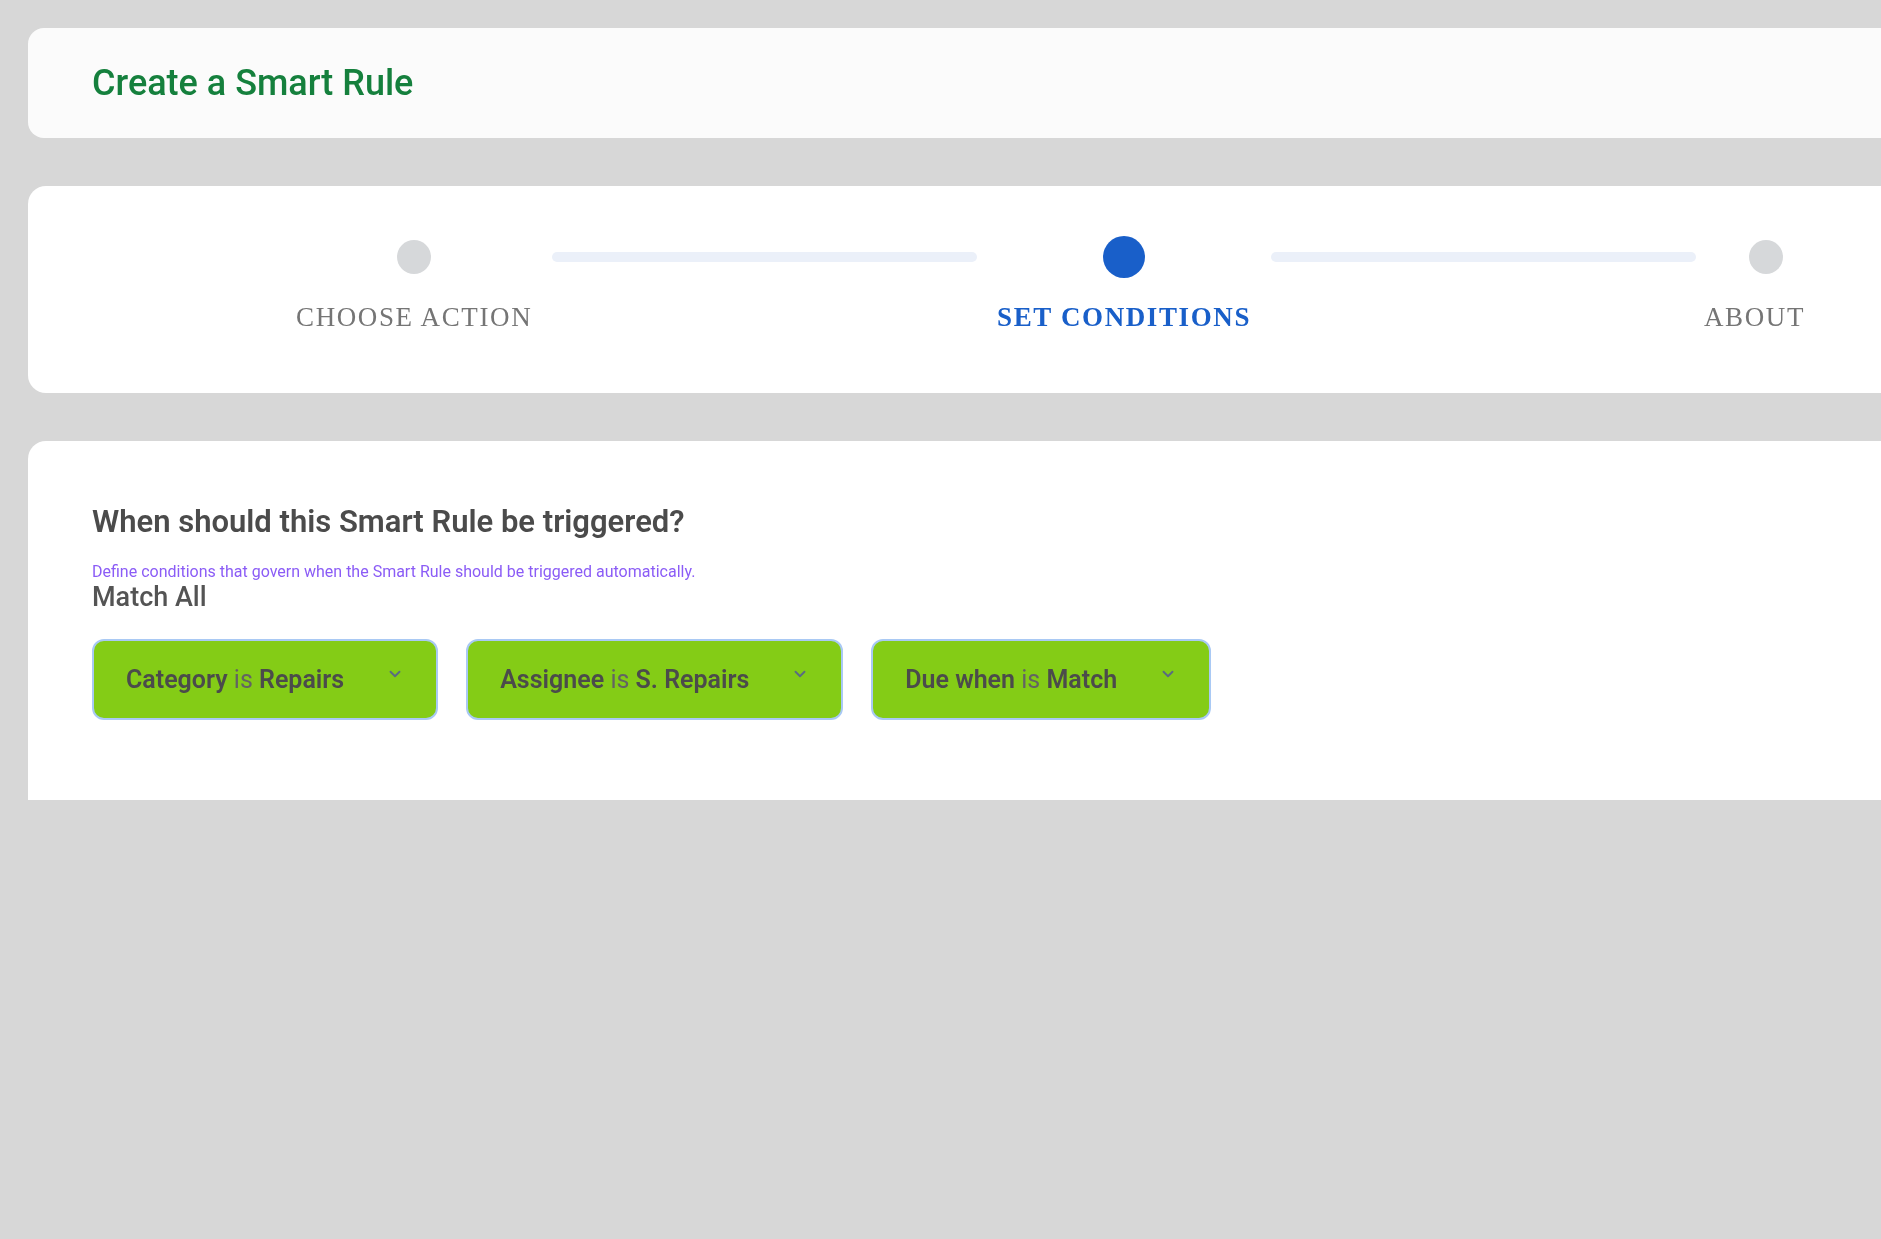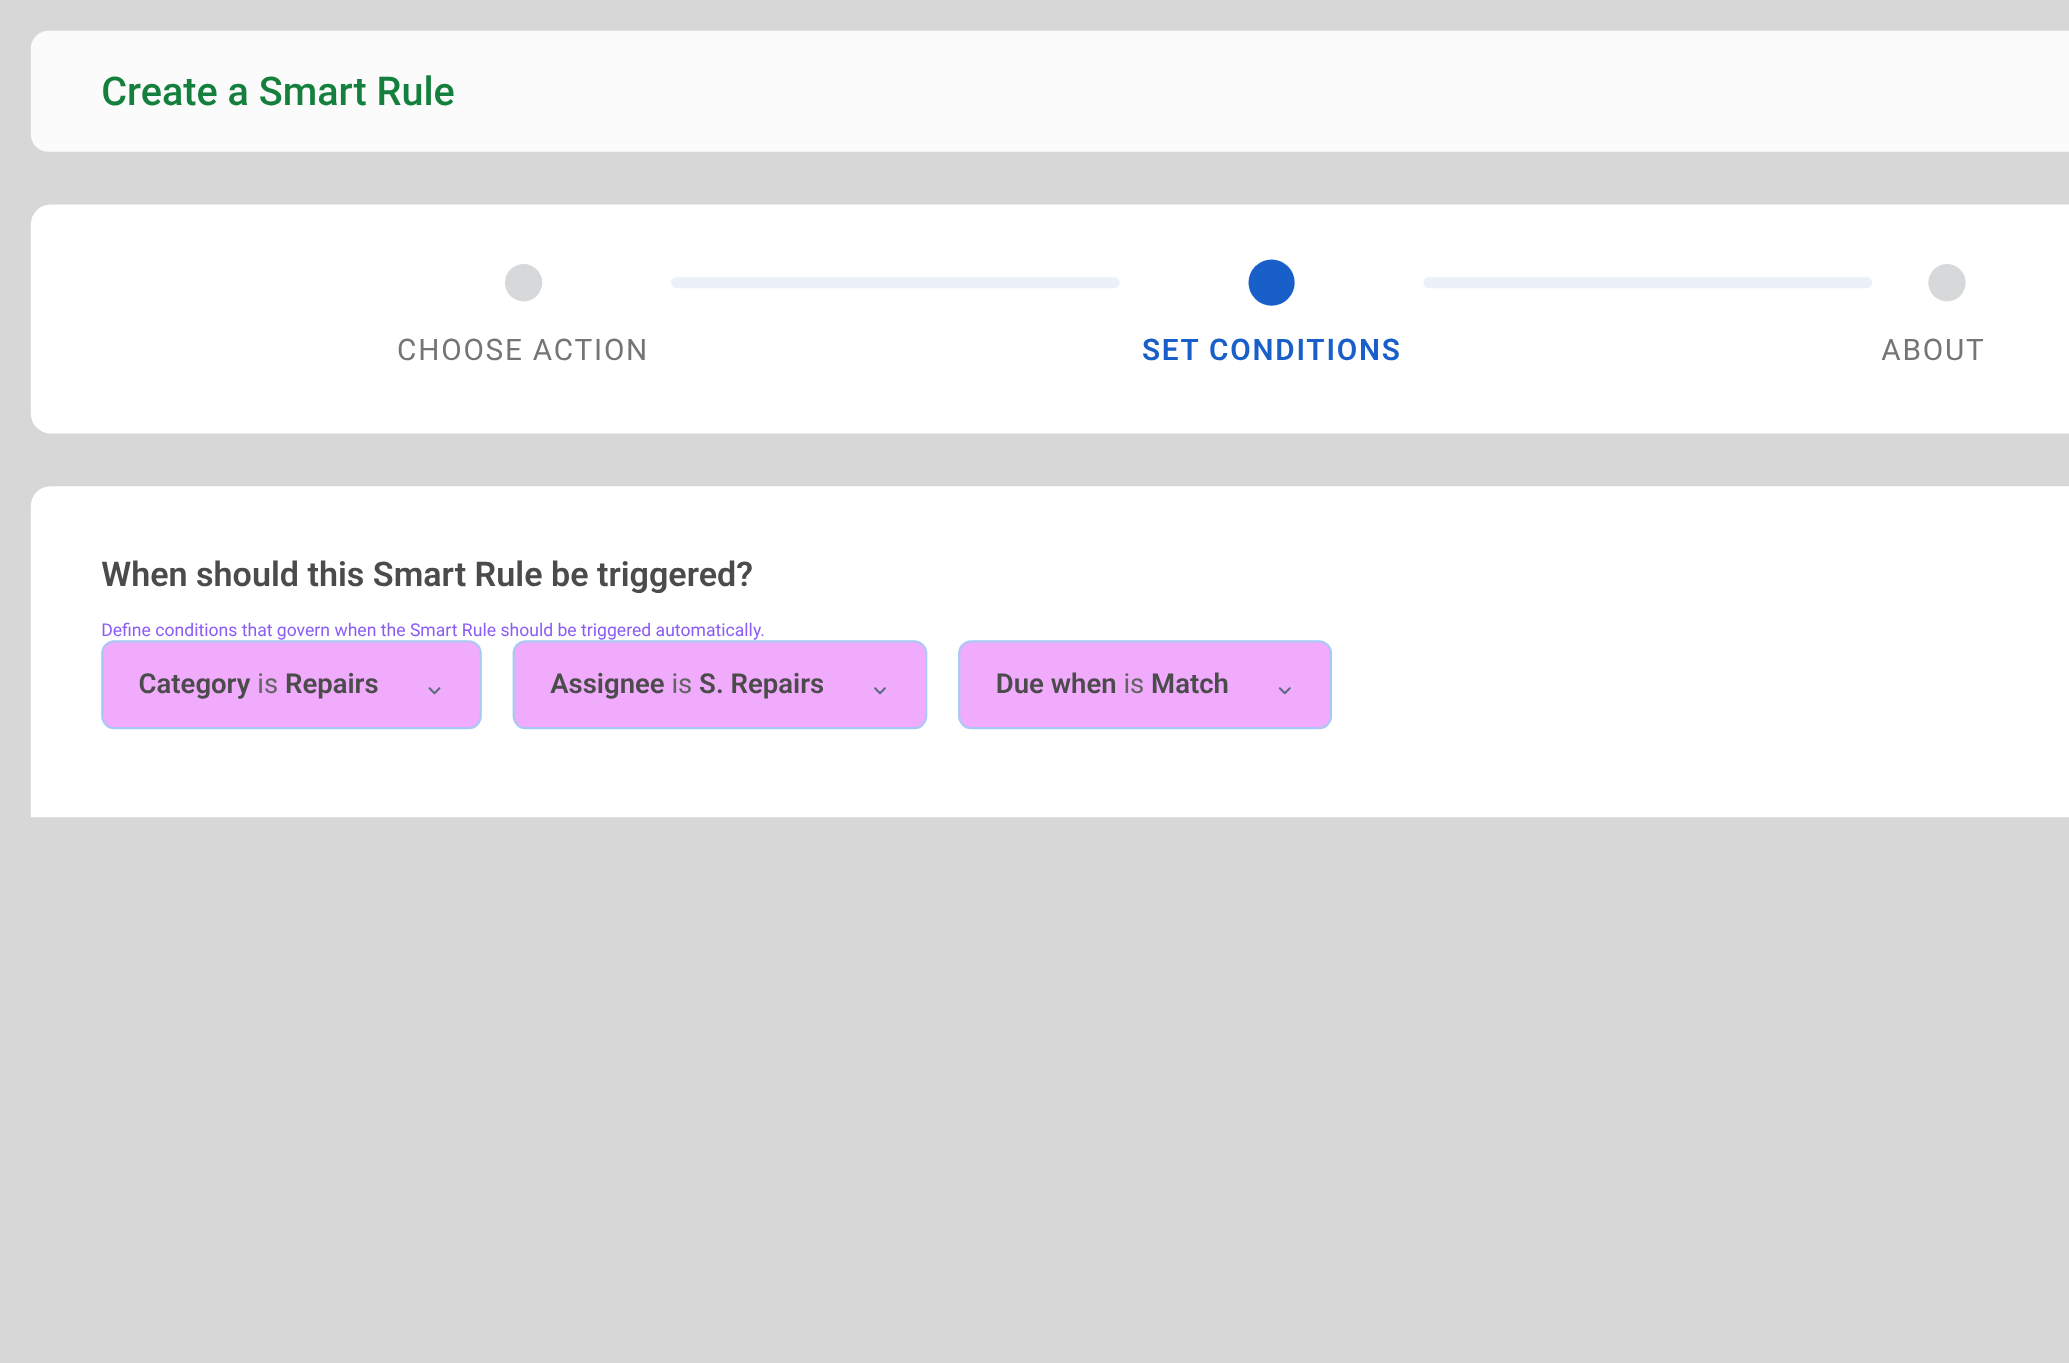--- a/index.html
+++ b/index.html
@@ -20,22 +20,23 @@
     background: #fbfbfb;
     padding: 34px 64px;
     border-radius: 16px 0 0 16px;
   }
   .header-title {
     font-size: 36px;
     font-weight: 500;
     color: #15803d;
   }
   .stepper-card {
-    padding: 54px 64px 60px 93px;
+    padding: 54px 64px 60px 28px;
     border-radius: 18px 0 0 18px;
+    font-family: Liberation Serif, serif;
   }
   .stepper {
     display: flex;
     align-items: flex-start;
     justify-content: space-between;
     position: relative;
   }
   .step {
     display: flex;
     flex-direction: column;
@@ -106,23 +107,23 @@
     color: #545454;
     margin-bottom: 26px;
   }
   .chips {
     display: flex;
     gap: 28px;
     flex-wrap: wrap;
   }
   .chip {
     display: flex;
-    align-items: flex-end;
+    align-items: flex-start;
     gap: 24px;
-    background: #f0abfc;
+    background: #84cc16;
     border: 2px solid #a9c9f4;
     border-radius: 12px;
     padding: 24px 32px;
     font-size: 25px;
     color: #4b4b4b;
     cursor: pointer;
   }
   .chip-text .field { font-weight: 600; }
   .chip-text .op { font-weight: 400; color: #636363; }
   .chip-text .val { font-weight: 600; }
@@ -162,20 +163,21 @@
           <div class="step-dot"></div>
         </div>
       <div class="step-label">ABOUT</div>
     </div>
   </div>
 </div>
 
 <div class="card content-card">
   <div class="section-title">When should this Smart Rule be triggered?</div>
   <div class="section-sub">Define conditions that govern when the Smart Rule should be triggered automatically.</div>
+  <div class="group-label">Match All</div>
   <div class="chips">
 
     <div class="chip">
       <span class="chip-text">
         <span class="field">Category</span>
         <span class="op">is</span>
         <span class="val">Repairs</span>
       </span>
       <span class="chevron">
         <svg viewBox="0 0 24 24" fill="none" stroke="#5a6b82" stroke-width="2.5" stroke-linecap="round" stroke-linejoin="round">

